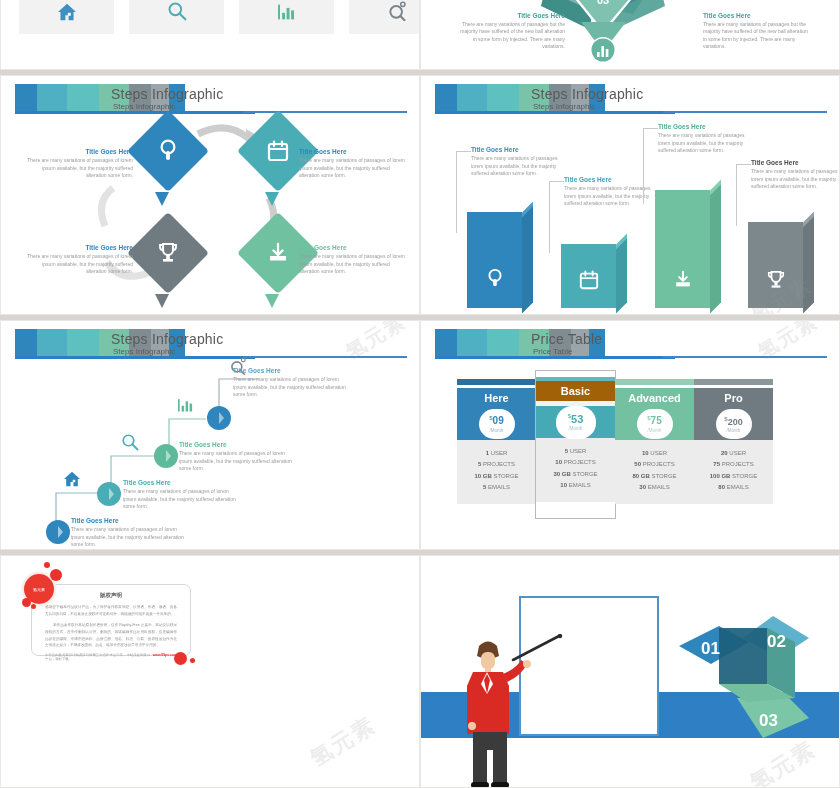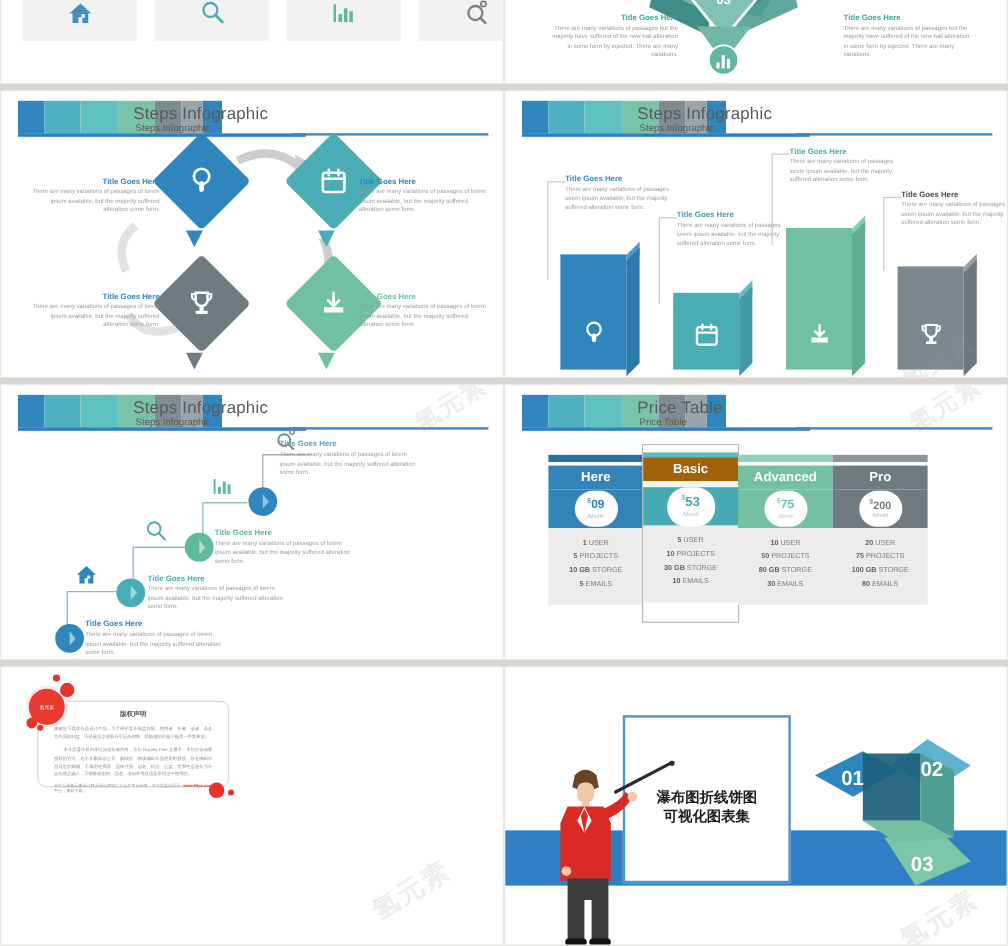--- a/index.html
+++ b/index.html
@@ -590,24 +590,20 @@
     <div class="dot" style="left:30px;top:48px;width:5px;height:5px"></div>
     <div class="dot" style="left:173px;top:96px;width:13px;height:13px"></div>
     <div class="dot" style="left:189px;top:102px;width:5px;height:5px"></div>
     <div class="wm" style="right:40px;bottom:30px;font-size:22px">氢元素</div>
   </div>
 
   <div class="slide">
     <div class="band" style="top:136px"></div>
 
     <div class="coverbox" style="left:98px;top:40px"></div>
-    <div class="covertxt" style="left:98px;top:100px">
-      <div>瀑布图折线饼图</div>
-      <div>可视化图表集</div>
-    </div>
 
     <svg width="110" height="190" style="position:absolute;left:40px;top:78px">
       <line x1="52" y1="26" x2="98" y2="2" stroke="#2b2b2b" stroke-width="2.6" stroke-linecap="round"></line>
       <circle cx="99" cy="2" r="2.2" fill="#2b2b2b"></circle>
       <path d="M18 12 q9-9 18 0 l2 10 q-11 6 -22 0z" fill="#6b4226"></path>
       <rect x="20" y="18" width="14" height="17" rx="6" fill="#f0c9a4"></rect>
       <rect x="24" y="33" width="6" height="7" fill="#f0c9a4"></rect>
       <path d="M12 38 h30 l6 14 v48 h-42 v-48z" fill="#d92b23"></path>
       <path d="M26 38 l-6 12 6 10 6-10z" fill="#ffffff"></path>
       <path d="M26 40 l3 6 -3 14 -3-14z" fill="#d92b23"></path>

